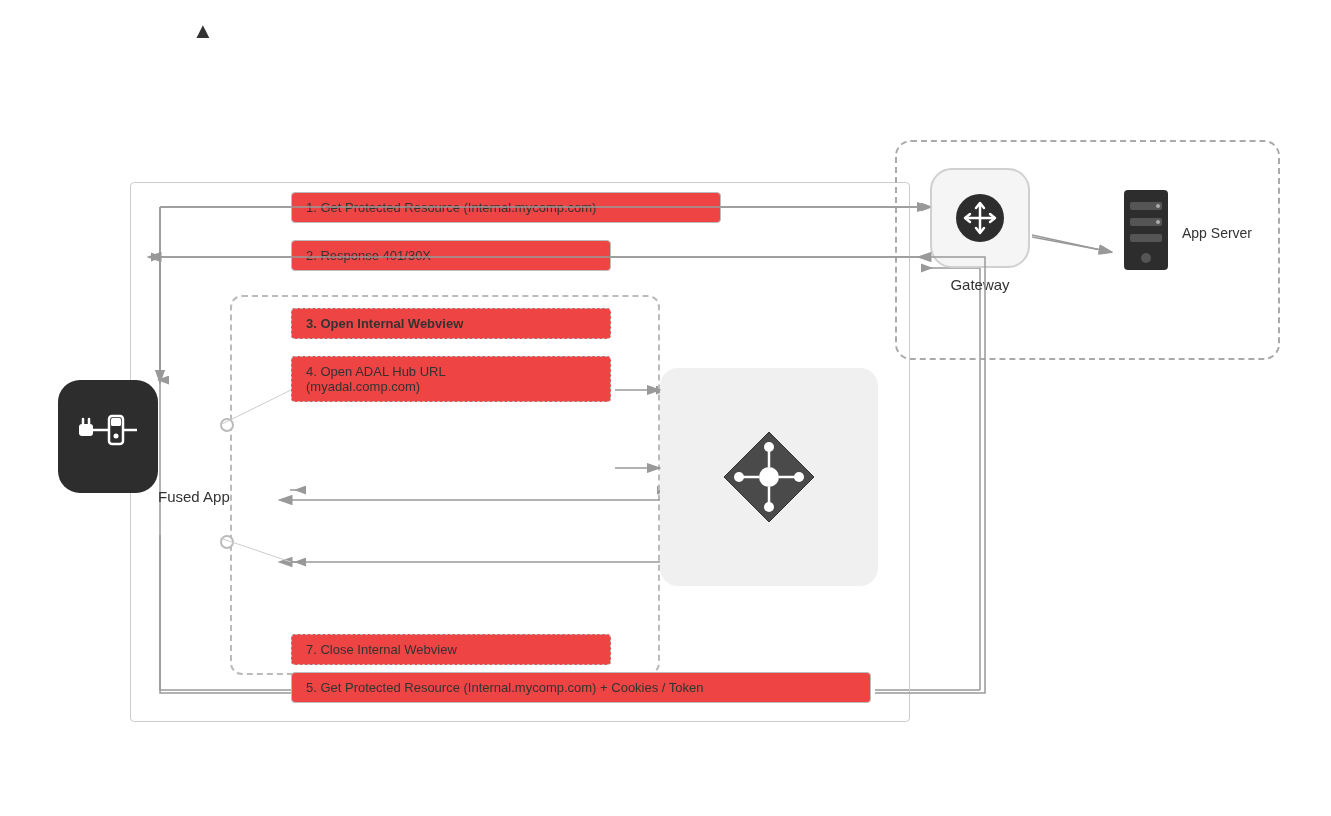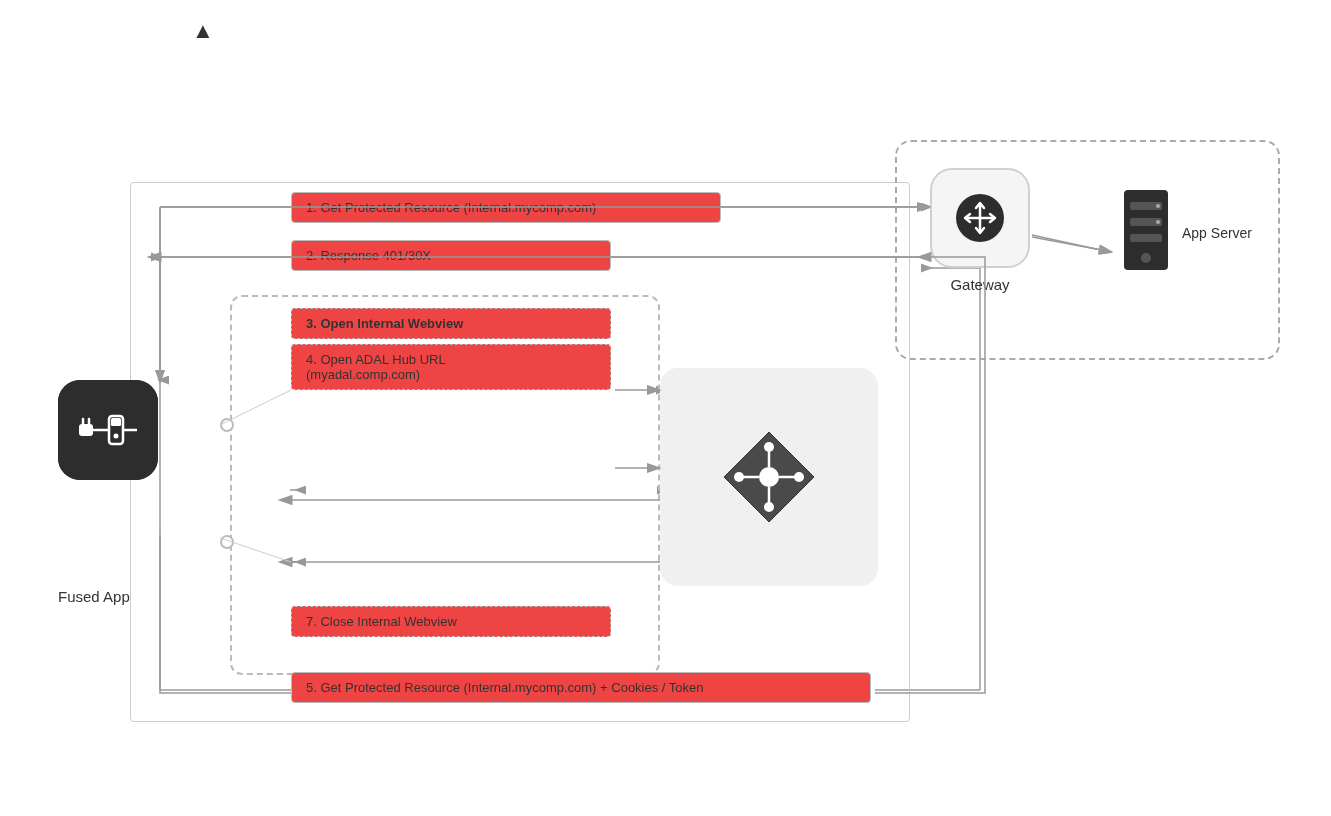--- a/index.html
+++ b/index.html
@@ -18,22 +18,22 @@
       width: 1331px;
       height: 816px;
     }
 
     
     .fused-app-node {
       position: absolute;
       left: 58px;
       top: 380px;
       display: flex;
-      flex-direction: column;
-      align-items: flex-start;
+      flex-direction: row;
+      align-items: center;
     }
     .fused-app-icon {
       width: 100px;
       height: 100px;
       background: #2d2d2d;
       border-radius: 22px;
       display: flex;
       align-items: center;
       justify-content: center;
     }
@@ -221,27 +221,27 @@
   <div class="step-box" style="left:291px; top:240px; width:320px;">
     <span>2.  Response 401/30X</span>
   </div>
 
   <div class="webview-container"></div>
 
   <div class="step-box dashed" style="left:291px; top:308px; width:320px;font-weight:bold;">
     <span>3.  Open Internal Webview</span>
   </div>
 
-  <div class="step-box dashed" style="left:291px; top:344px; width:320px; white-space:normal;">
+  <div class="step-box dashed" style="left:291px; top:356px; width:320px; white-space:normal;">
     <span>4.  Open ADAL Hub URL<br>(myadal.comp.com)</span>
   </div>
 
 
 
-  <div class="step-box dashed" style="left:291px; top:606px; width:320px;">
+  <div class="step-box dashed" style="left:291px; top:634px; width:320px;">
     <span>7.  Close Internal Webview</span>
   </div>
 
   <div class="step-box" style="left:291px; top:672px; width:580px;">
     <span>5.  Get Protected Resource (Internal.mycomp.com)  + Cookies / Token</span>
   </div>
 
   <div class="fused-app-node">
     <div class="fused-app-icon">
 

